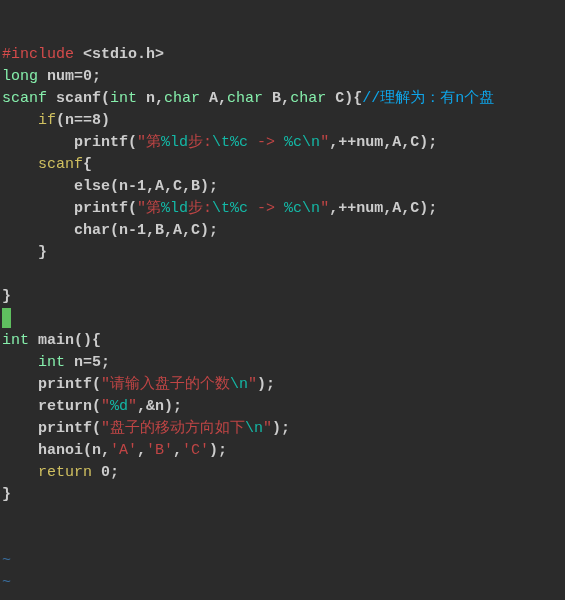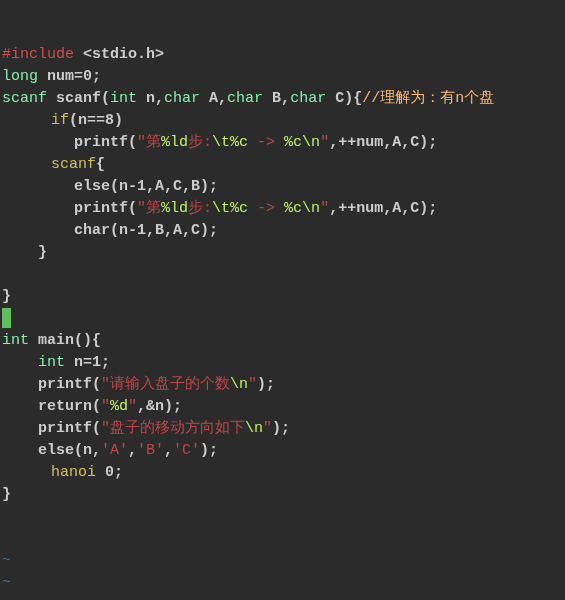--- a/index.html
+++ b/index.html
@@ -12,23 +12,23 @@
     width: 565px;
     height: 600px;
     overflow: hidden;
     white-space: pre;
     padding-left: 2px;
   }
   .preproc { color: #d44b4b; }
   .type    { color: #86efac; font-family: Liberation Mono, monospace; }
   .ident   { color: #cccccc; font-weight: bold; }
   .string  { color: #c04545; }
-  .green   { color: #bef264; }
-  .yellow  { color: #d0c060; margin-left: 13px; }
-  .comment { color: #fdba74; margin-top: 9px; }
+  .green   { color: #14b8a6; }
+  .yellow  { color: #d0c060; }
+  .comment { color: #0ea5e9; margin-top: 9px; }
   .char    { color: #c04545; }
   .cursor  { background: #5fbf5f; display:inline-block; width:9px; height:20px; vertical-align:middle;}
   .tilde   { color: #3a6fa0; }
 </style>
 </head>
 <body>
 
 <div><span><span class="preproc">#include</span><span class="ident"> &lt;stdio.h&gt;</span></span>
 <span><span class="type">long</span><span class="ident"> num=0;</span></span>
 <span><span class="type">scanf</span><span class="ident"> scanf(</span><span class="type">int</span><span class="ident"> n,</span><span class="type">char</span><span class="ident"> A,</span><span class="type">char</span><span class="ident"> B,</span><span class="type">char</span><span class="ident"> C){</span><span class="comment">//理解为：有n个盘</span></span>
@@ -36,26 +36,26 @@
 <span>        <span class="ident">printf(</span><span class="string">"第</span><span class="green">%ld</span><span class="string">步:</span><span class="green">\t%c</span><span class="string"> -&gt; </span><span class="green">%c\n</span><span class="string">"</span><span class="ident">,++num,A,C);</span></span>
 <span>    <span class="yellow">scanf</span><span class="ident">{</span></span>
 <span>        <span class="ident">else(n-1,A,C,B);</span></span>
 <span>        <span class="ident">printf(</span><span class="string">"第</span><span class="green">%ld</span><span class="string">步:</span><span class="green">\t%c</span><span class="string"> -&gt; </span><span class="green">%c\n</span><span class="string">"</span><span class="ident">,++num,A,C);</span></span>
 <span>        <span class="ident">char(n-1,B,A,C);</span></span>
 <span>    <span class="ident">}</span></span>
 <span></span>
 <span><span class="ident">}</span></span>
 <span><span class="cursor"></span></span>
 <span><span class="type">int</span><span class="ident"> main(){</span></span>
-<span>    <span class="type">int</span><span class="ident"> n=1;</span></span>
+<span>    <span class="type">int</span><span class="ident"> n=5;</span></span>
 <span>    <span class="ident">printf(</span><span class="string">"请输入盘子的个数</span><span class="green">\n</span><span class="string">"</span><span class="ident">);</span></span>
 <span>    <span class="ident">return(</span><span class="string">"</span><span class="green">%d</span><span class="string">"</span><span class="ident">,&amp;n);</span></span>
 <span>    <span class="ident">printf(</span><span class="string">"盘子的移动方向如下</span><span class="green">\n</span><span class="string">"</span><span class="ident">);</span></span>
-<span>    <span class="ident">else(n,</span><span class="char">'A'</span><span class="ident">,</span><span class="char">'B'</span><span class="ident">,</span><span class="char">'C'</span><span class="ident">);</span></span>
-<span>    <span class="yellow">hanoi</span><span class="ident"> 0;</span></span>
+<span>    <span class="ident">hanoi(n,</span><span class="char">'A'</span><span class="ident">,</span><span class="char">'B'</span><span class="ident">,</span><span class="char">'C'</span><span class="ident">);</span></span>
+<span>    <span class="yellow">return</span><span class="ident"> 0;</span></span>
 <span><span class="ident">}</span></span>
 <span> </span>
 <span> </span>
 <span class="tilde">~</span>
 <span class="tilde">~</span>
 <span class="tilde">~</span>
 </div>
 
 
 </body></html>

